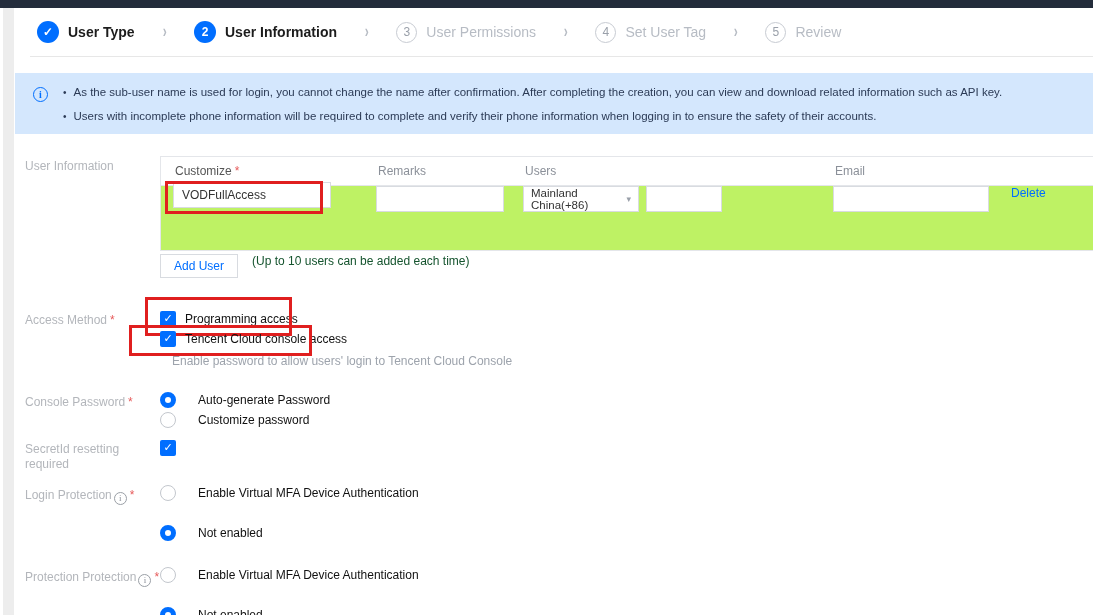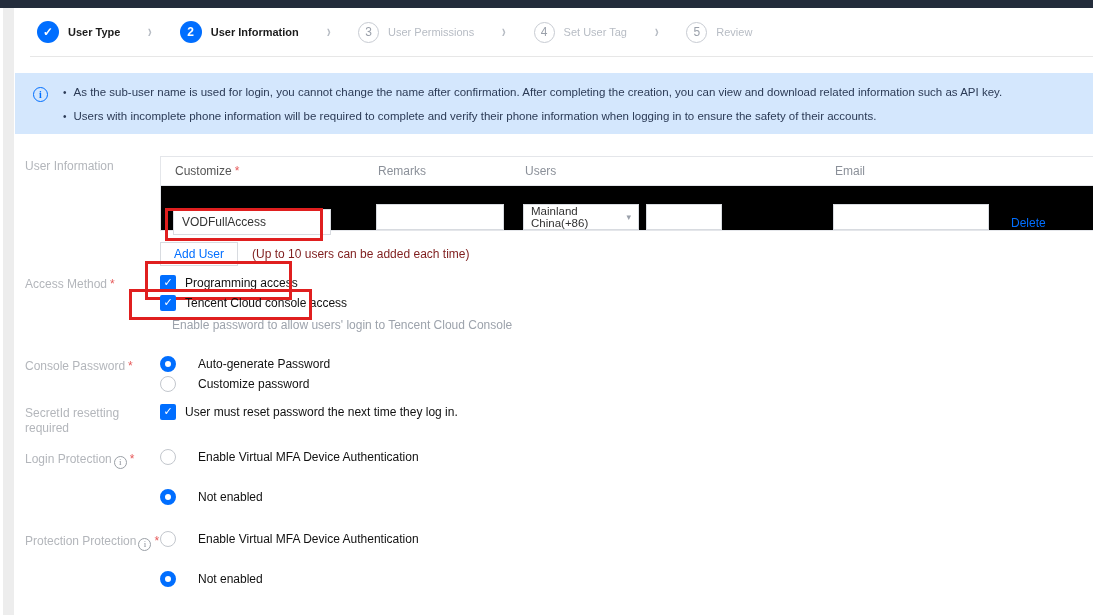--- a/index.html
+++ b/index.html
@@ -13,21 +13,21 @@
 
   
   .stepper { display:flex; align-items:center; height:48px; padding-left:22px; gap:27px; }
   .step { display:flex; align-items:center; gap:9px; }
   .step-circle {
     width:22px; height:22px; border-radius:50%; display:flex; align-items:center;
     justify-content:center; font-size:12px; font-weight:bold; flex-shrink:0;
   }
   .step-circle.active { background:#006eff; color:#fff; }
   .step-circle.idle { width:21px; height:21px; border:1px solid #c7cbd2; color:#9aa0aa; background:#fff; font-weight:normal; }
-  .step-label { font-size:11px; font-weight:bold; color:#1c1c1c; white-space:nowrap; }
+  .step-label { font-size:14px; font-weight:bold; color:#1c1c1c; white-space:nowrap; }
   .step-label.idle { color:#b7bcc4; font-weight:normal; }
   .step-sep { color:#b7bcc4; font-size:16px; font-weight:bold; transform:scale(0.75,1.1); }
   .stepper-divider { border-bottom:1px solid #e7e7e7; margin-left:15px; }
 
   
   .banner { margin-top:16px; background:#d4e7fd; display:flex; padding:13px 10px 11px 18px; width:calc(100% - 0px); }
   .banner-icon {
     width:15px; height:15px; border:1.5px solid #006eff; border-radius:50%; color:#006eff;
     font-size:10px; font-weight:bold; display:flex; align-items:center; justify-content:center;
     margin-right:15px; margin-top:1px; flex-shrink:0; font-family:"Liberation Serif", serif;
@@ -49,21 +49,21 @@
     display:inline-flex; width:13px; height:13px; border:1px solid #9a9fa6; border-radius:50%;
     align-items:center; justify-content:center; font-size:9px; color:#8b9099;
     margin-left:2px; vertical-align:-2px; font-family:"Liberation Serif", serif;
   }
 
   
   .user-table { border:1px solid #e4e6ea; border-right:none; }
   .t-head { display:flex; height:29px; align-items:center; background:#fff; border-bottom:1px solid #e4e6ea; }
   .t-head > div { padding-left:14px; color:#8b9099; font-size:12px; }
   .t-head .col-username { color:#555; }
-  .t-row { display:flex; height:44px; align-items:flex-end; background:#000000; }
+  .t-row { display:flex; height:64px; align-items:flex-start; background:#bef264; }
   .t-row > div { padding-left:12px; display:flex; align-items:center; }
   .col-username { width:203px; flex-shrink:0; }
   .col-remarks  { width:147px; flex-shrink:0; }
   .col-mobile   { width:310px; flex-shrink:0; }
   .col-email    { width:178px; flex-shrink:0; }
   .col-action   { flex:1; }
   .tb-input {
     height:26px; border:1px solid #d8dbe0; background:#fff; font-size:12px;
     padding:0 8px; outline:none; font-family:"Liberation Sans", sans-serif; color:#333;
   }
@@ -72,47 +72,47 @@
   .in-mobile   { width:76px; }
   .in-email    { width:156px; }
   .select-box {
     height:26px; width:116px; border:1px solid #d8dbe0; background:#fff; display:flex;
     align-items:center; justify-content:space-between; padding:0 7px; margin-right:7px;
     font-size:11.5px; color:#333; cursor:pointer;
   }
   .caret { color:#9aa0aa; font-size:9px; }
   .link { color:#006eff; text-decoration:none; font-size:12px; cursor:pointer; }
 
-  .add-row { display:flex; align-items:center; margin-top:11px; }
+  .add-row { display:flex; margin-top:3px; }
   .add-btn {
     height:24px; padding:0 13px; background:#fff; border:1px solid #d8dbe0; color:#006eff;
     font-size:12px; cursor:pointer; font-family:"Liberation Sans", sans-serif;
   }
-  .add-note { margin-left:14px; color:#7f1d1d; font-size:12px; }
+  .add-note { margin-left:14px; color:#14532d; font-size:12px; }
 
   
   .group-wrap { position:relative; display:inline-flex; align-items:center; gap:9px; height:17px; }
   .cb {
     width:16px; height:16px; background:#006eff; border-radius:2px; color:#fff; font-size:11px;
     display:flex; align-items:center; justify-content:center; cursor:pointer; flex-shrink:0;
   }
   .opt-label { font-size:12px; color:#111; white-space:nowrap; }
   .opt-desc { color:#9da3ac; font-size:12px; line-height:14px; margin:7px 0 0 12px; }
   .radio-line { display:flex; align-items:center; gap:22px; height:16px; }
   .radio { width:16px; height:16px; border-radius:50%; background:#fff; cursor:pointer; flex-shrink:0; }
   .radio.sel { border:5px solid #006eff; }
   .radio.un  { border:1px solid #c3c7cd; }
 
   
   .anno { position:absolute; border:3px solid #e01f1f; pointer-events:none; }
   .anno-username { left:-8px;  top:-5px;  width:158px; height:33px; }
   .anno-prog     { left:-15px; top:-13px; width:147px; height:39px; }
   .anno-console  { left:-31px; top:-5px;  width:183px; height:31px; }
 
-  .mt-access  { margin-top:8px; }
+  .mt-access  { margin-top:32px; }
   .mt-group2  { margin-top:3px; }
   .mt-console { margin-top:24px; }
   .mt-radio2  { margin-top:4px; }
   .mt-reset   { margin-top:11px; }
   .mt-login   { margin-top:13px; }
   .mt-notenab { margin-top:24px; }
   .mt-op      { margin-top:26px; }
 </style>
 </head>
 <body>
@@ -248,21 +248,20 @@
       </div>
     </div>
 
     <div class="form-row mt-reset">
       <div class="form-label">SecretId resetting required</div>
       <div class="form-content">
         <div class="group-wrap">
           <span class="cb">
               <span>✓</span>
             </span>
-          <span class="opt-label">User must reset password the next time they log in.</span>
         </div>
       </div>
     </div>
 
     <div class="form-row mt-login">
       <div class="form-label"><span>Login Protection</span><span class="label-info">i</span><span class="req">*</span></div>
       <div class="form-content">
         <div class="radio-line">
           <span class="radio un"></span>
           <span class="opt-label">Enable Virtual MFA Device Authentication</span>

